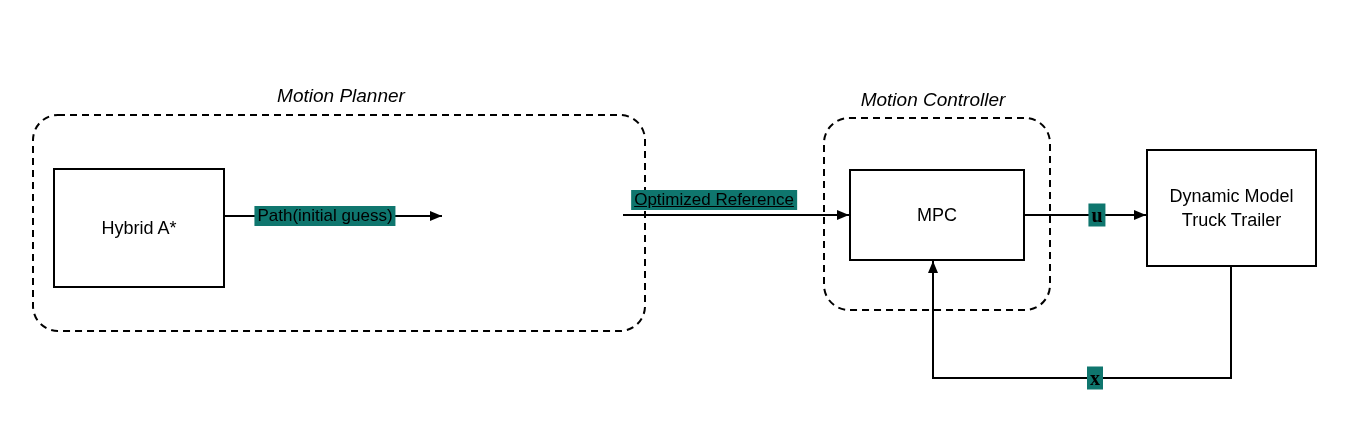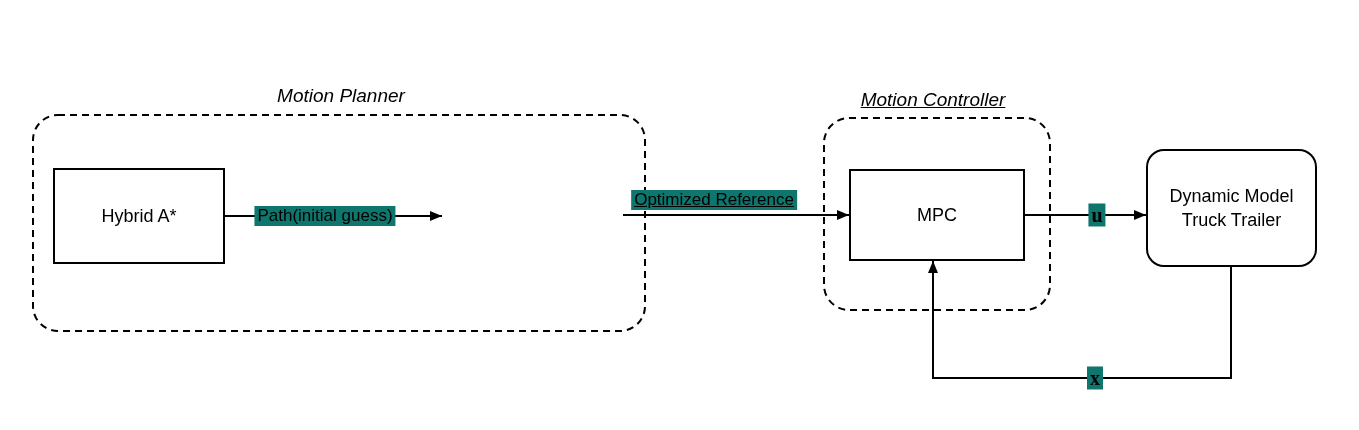--- a/index.html
+++ b/index.html
@@ -54,27 +54,27 @@
     font-size: 17px;
     color: #000000;
     white-space: nowrap;
   }
   .math-label {
     font-family: "Liberation Serif", serif;
     font-weight: bold;
     font-size: 20px;
   }
   
-  #node-hybrid { left: 53px;  top: 168px; width: 172px; height: 96px; }
+  #node-hybrid { left: 53px;  top: 168px; width: 172px; height: 120px; }
   #node-traj   { left: 442px; top: 173px; width: 181px; height: 94px; }
   #node-mpc    { left: 849px; top: 169px; width: 176px; height: 92px; align-items: center; }
-  #node-dyn    { left: 1146px; top: 149px; width: 171px; height: 118px; border-radius: 18px; }
+  #node-dyn    { left: 1146px; top: 149px; width: 171px; height: 118px; }
   
   #title-planner    { left: 341px; top: 96px;  }
-  #title-controller { left: 933px; top: 100px; text-decoration: underline; }
+  #title-controller { left: 933px; top: 100px; }
   
   #lbl-path   { left: 325px;  top: 216px; }
   #lbl-optref { left: 714px;  top: 200px; text-decoration: underline; }
   #lbl-u      { left: 1097px; top: 215px; }
   #lbl-x      { left: 1095px; top: 378px; }
 </style>
 </head>
 <body>
 
 <div class="canvas">

